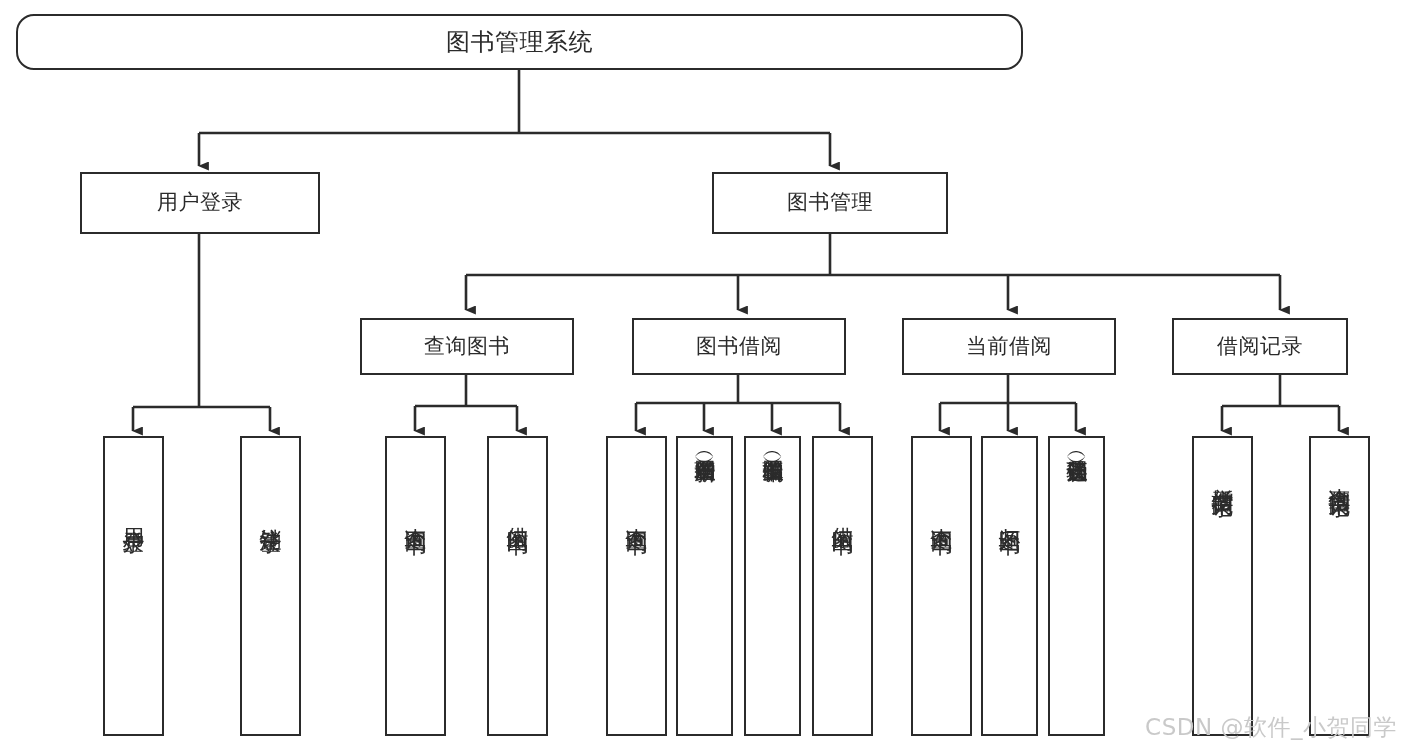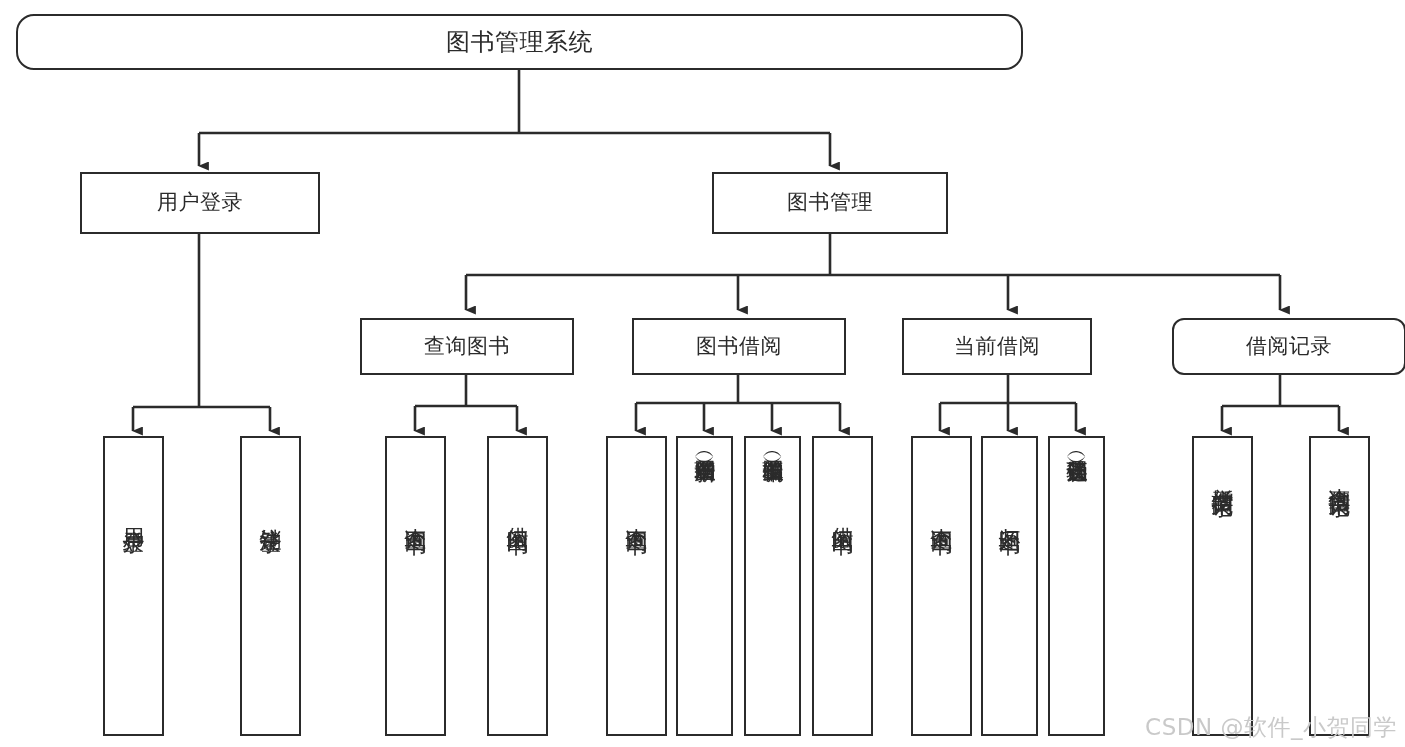--- a/index.html
+++ b/index.html
@@ -150,25 +150,25 @@
   </div>
 
   <div class="node h" style="left:360px; top:318px; width:214px; height:57px;">
     <span class="label">查询图书</span>
   </div>
 
   <div class="node h" style="left:632px; top:318px; width:214px; height:57px;">
     <span class="label">图书借阅</span>
   </div>
 
-  <div class="node h" style="left:902px; top:318px; width:190px; height:57px;">
+  <div class="node h" style="left:902px; top:318px; width:214px; height:57px;">
     <span class="label">当前借阅</span>
   </div>
 
-  <div class="node h" style="left:1172px; top:318px; width:234px; height:57px;border-radius:12px;">
+  <div class="node h" style="left:1172px; top:318px; width:176px; height:57px;">
     <span class="label">借阅记录</span>
   </div>
 
   <div class="node v" style="left:103px; top:436px; width:61px; height:300px; padding-top:72px;">
     <span class="label">用户登录</span>
   </div>
 
   <div class="node v" style="left:240px; top:436px; width:61px; height:300px; padding-top:72px;">
     <span class="label">注销登录</span>
   </div>

